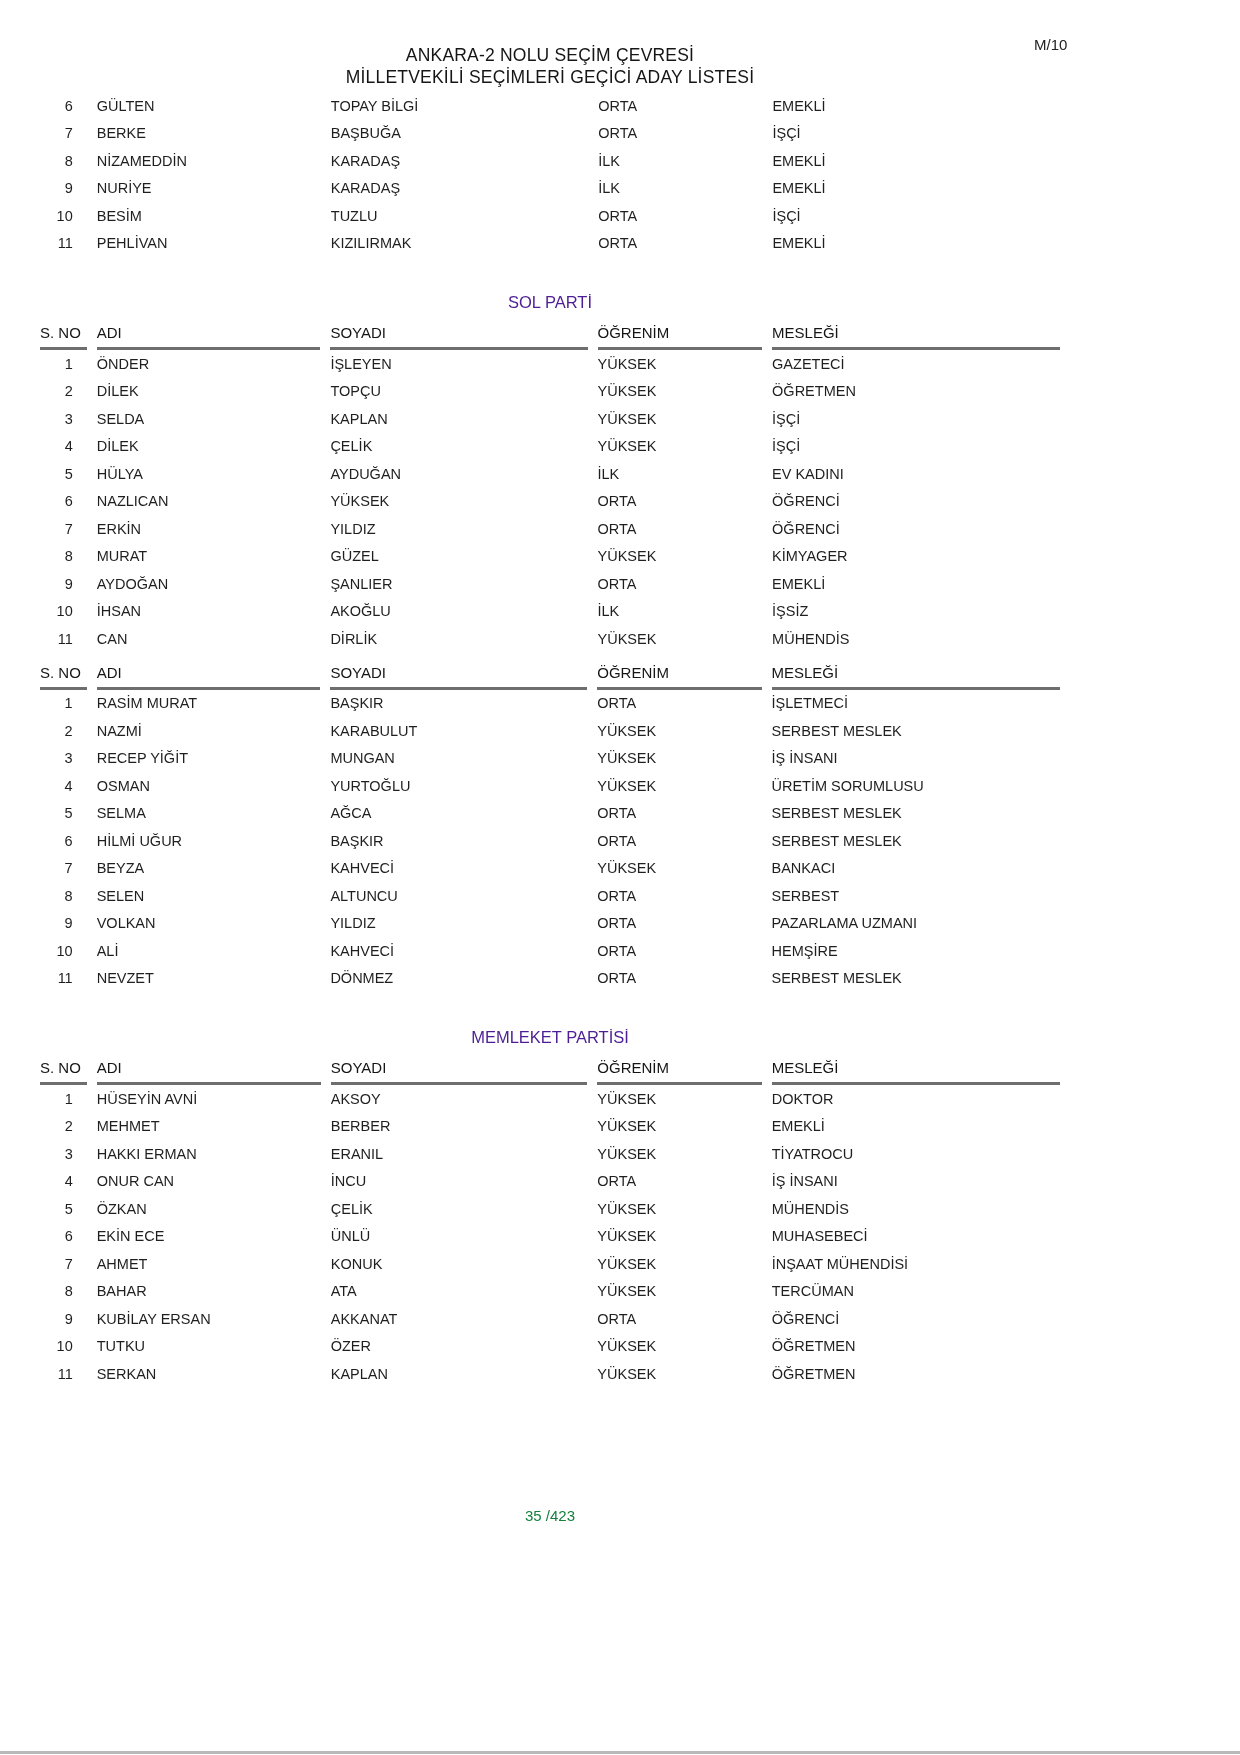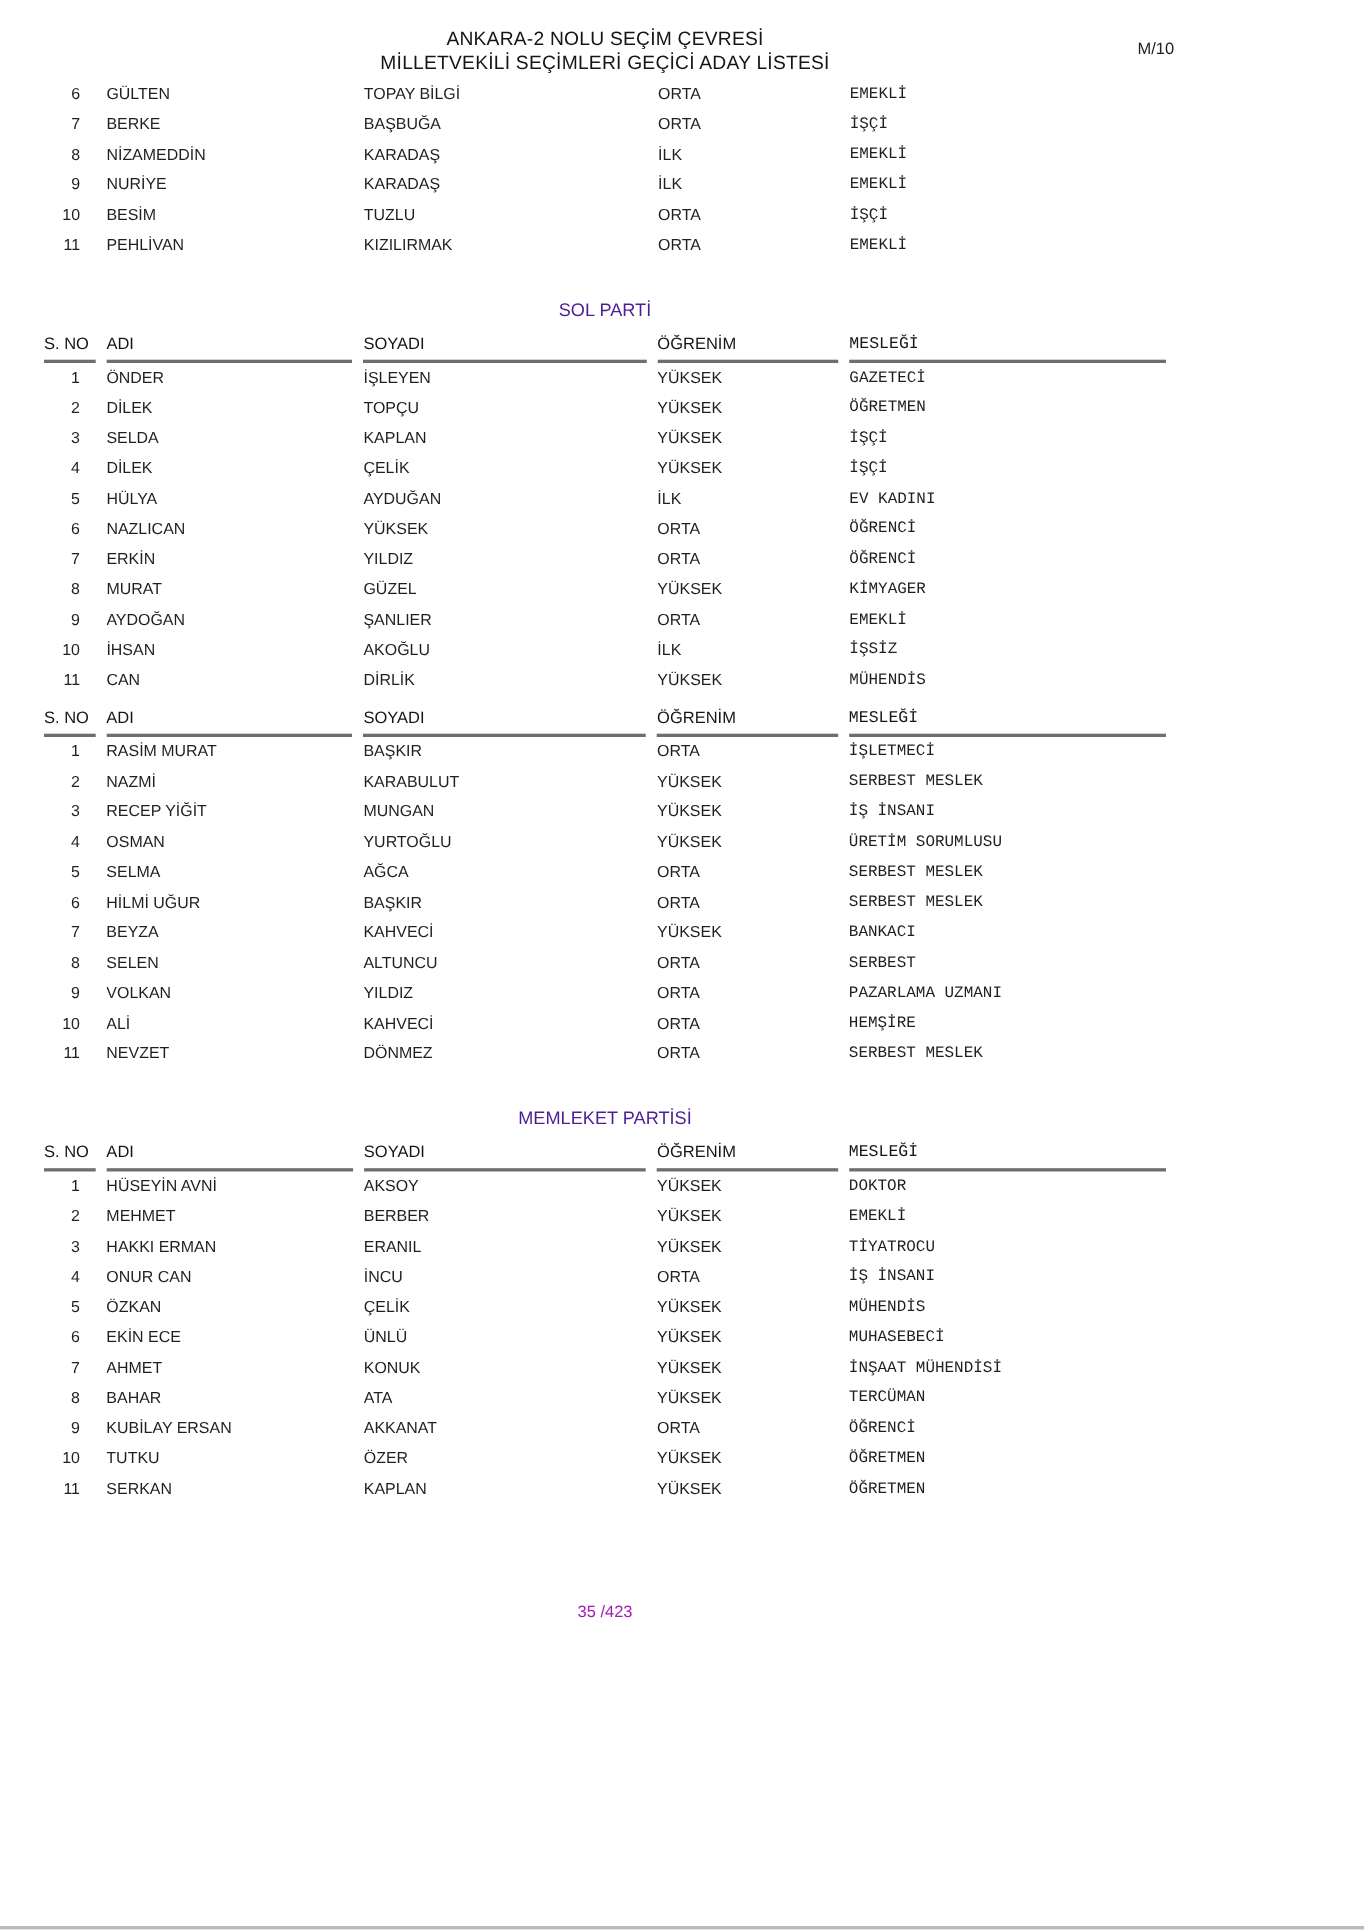--- a/index.html
+++ b/index.html
@@ -14,21 +14,21 @@
   .page { position: relative; width: 1240px; height: 1755px; }
   .content { margin-left: 30px; width: 1040px; }
   .corner {
     position: absolute; top: 36px; left: 1034px;
     font-size: 15px; color: #222;
   }
   .title {
     text-align: center; font-size: 17.5px; line-height: 22px;
     letter-spacing: 0.2px; color: #151515;
   }
-  .title.first { padding-top: 24px; }
+  .title.first { padding-top: 44px; }
   .party-title {
     text-align: center; font-size: 16.5px; line-height: 22px;
     font-weight: normal; margin-top: 34px; color: #4c1d95;
   }
   table.cand {
     border-collapse: separate; border-spacing: 10px 0;
     table-layout: fixed; margin-top: 4px;
   }
   table.cand.with-header { margin-top: 6px; }
   th {
@@ -40,23 +40,23 @@
   }
   td {
     height: 27.5px; font-size: 14.5px; vertical-align: middle;
     color: #1f1f1f; white-space: nowrap; overflow: hidden;
   }
   .col-no   { width: 47px; }
   td.col-no { text-align: right; padding-right: 14px; }
   .col-adi     { width: 226px; }
   .col-soyadi  { width: 260px; }
   .col-ogrenim { width: 166px; }
-  .col-meslegi { width: 291px; font-family: Liberation Mono, monospace; }
+  .col-meslegi { width: 291px; }
   .footer {
-    text-align: center; font-size: 15px; margin-top: 89px; color: #a21caf;
+    text-align: center; font-size: 15px; margin-top: 119px; color: #15803d;
   }
   .bottom-edge {
     position: absolute; left: 0; bottom: 1px;
     width: 1240px; height: 3px; background: #b9b9b9;
   }
 </style>
 </head>
 <body>
 
 <div class="page">

